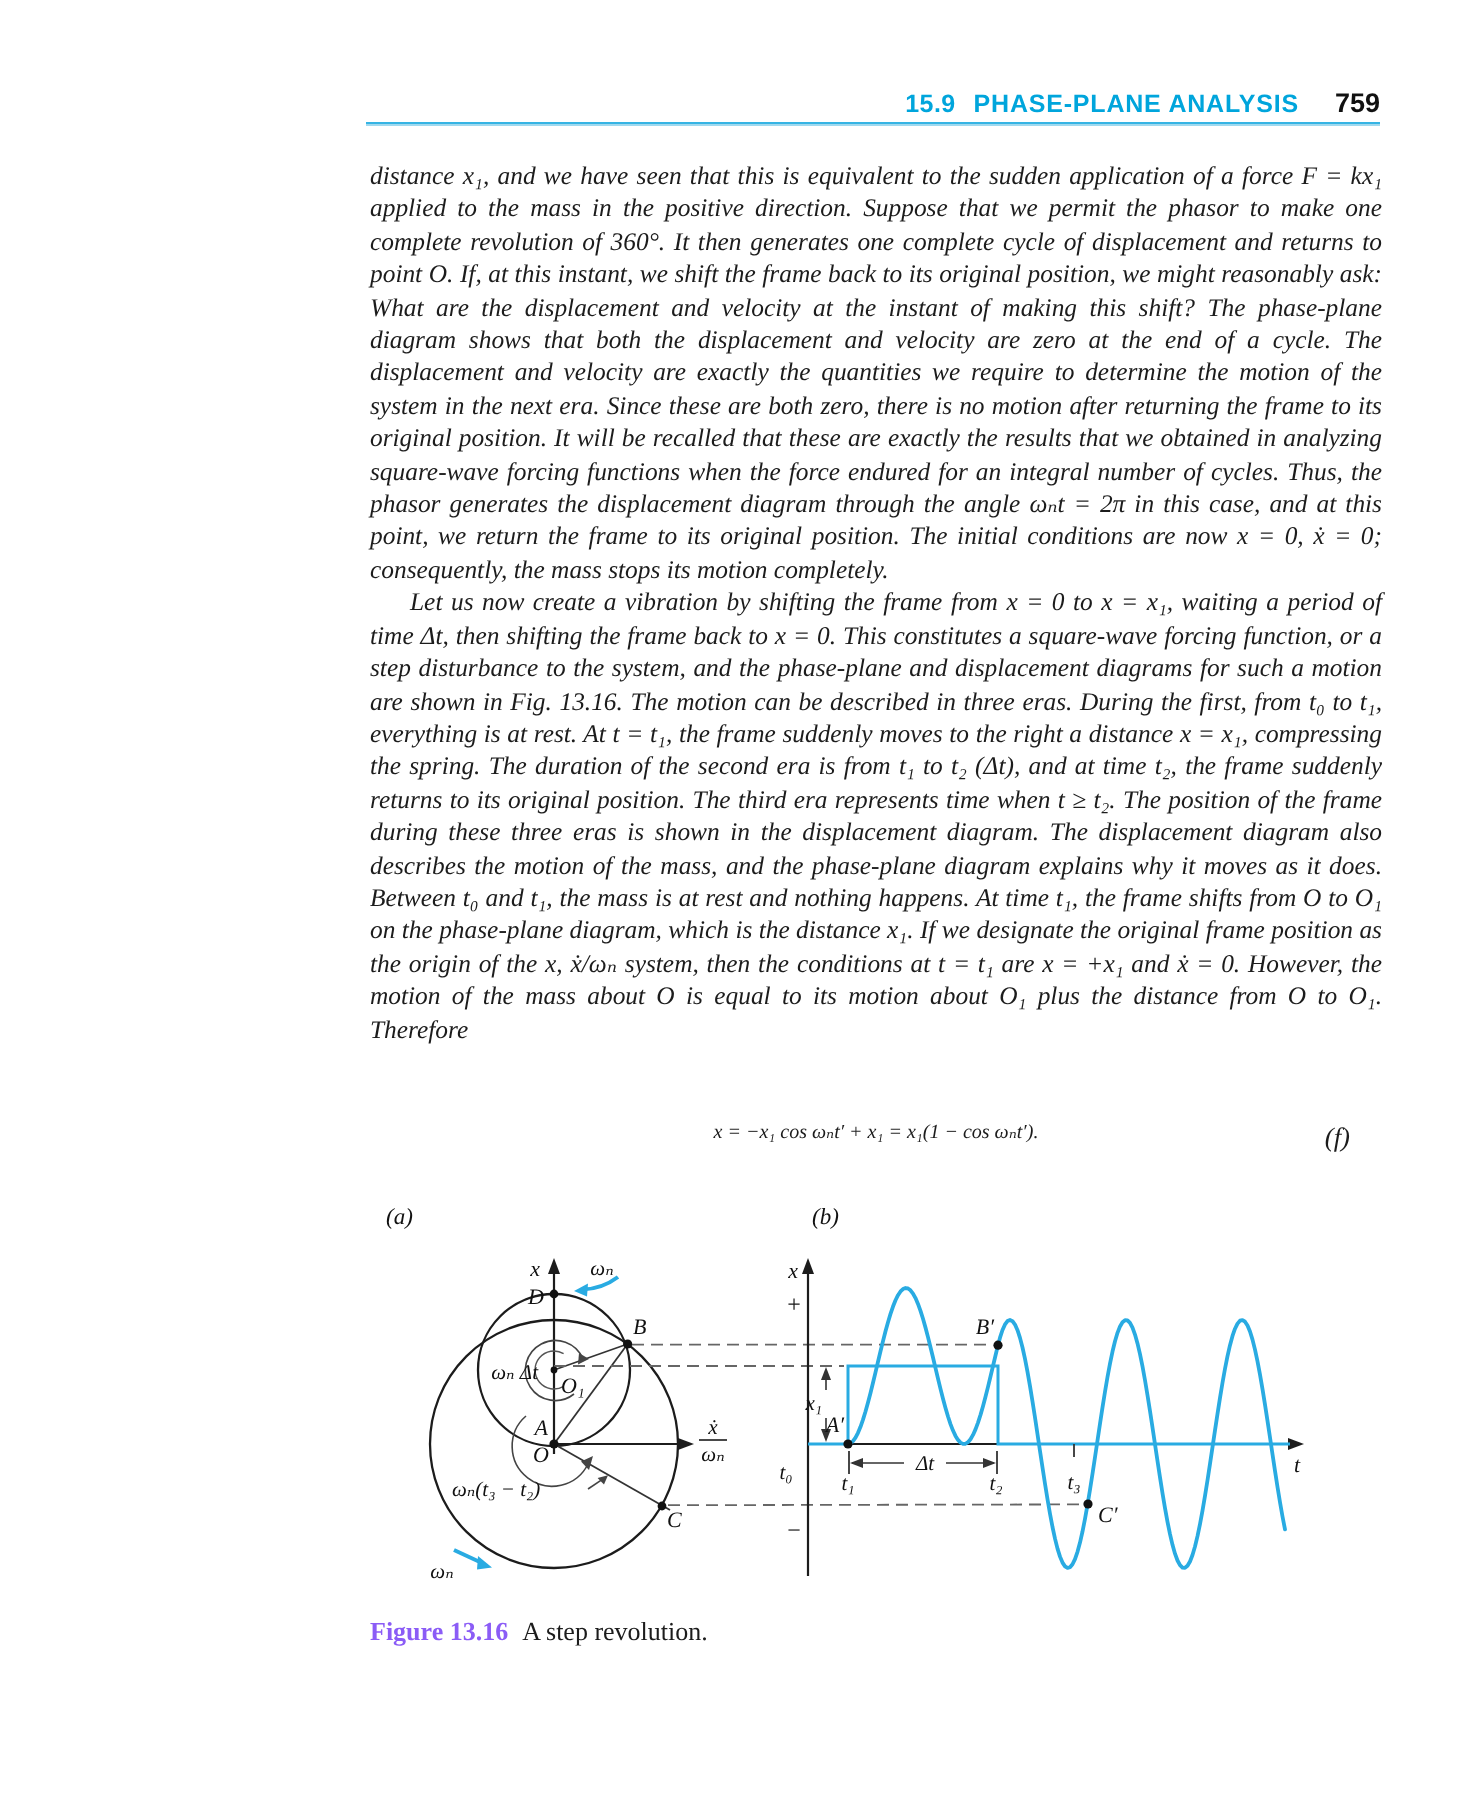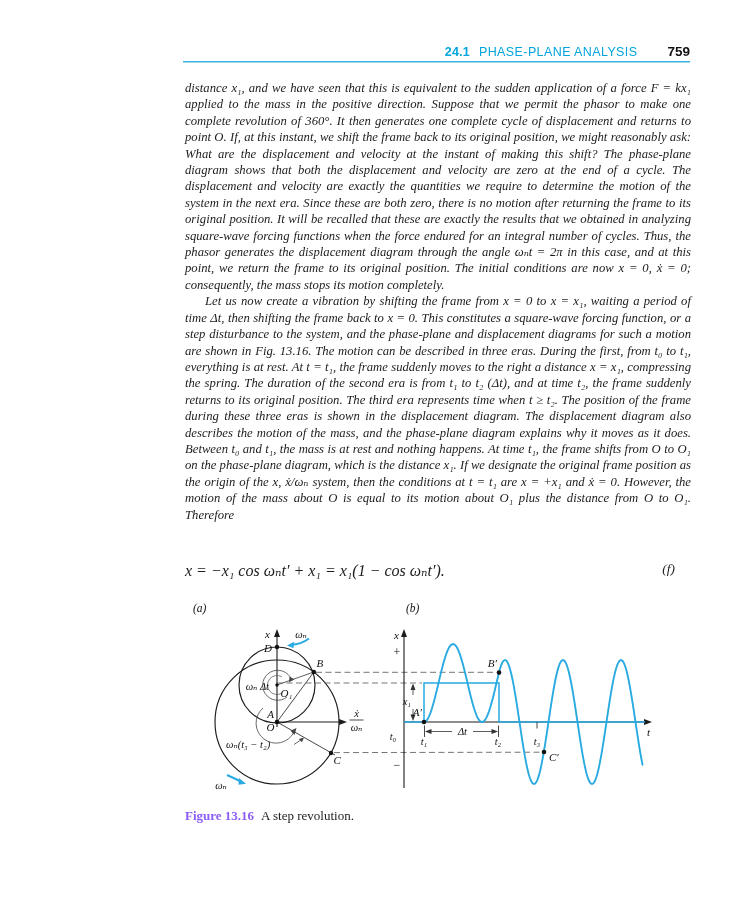--- a/index.html
+++ b/index.html
@@ -2,51 +2,51 @@
 <html><head>
 <meta charset="utf-8">
 <style>
   html,body{margin:0;padding:0;background:#e8e8e8;}
   .page{position:relative;width:737px;height:900px;background:#ffffff;
         font-family:"Liberation Serif","DejaVu Serif",serif;color:#1c1c1c;overflow:hidden;}
   
   .hdr{position:absolute;top:44px;left:183px;width:507px;display:flex;justify-content:flex-end;
        align-items:baseline;font-family:"Liberation Sans","DejaVu Sans",sans-serif;}
   .hdr .sec{color:#00a5dc;font-size:12.5px;letter-spacing:.2px;font-weight:bold;}
-  .hdr .ttl{color:#00a5dc;font-size:12.5px;letter-spacing:.4px;font-weight:normal;margin-left:9px;}
-  .hdr .pg{color:#111;font-size:13.5px;font-weight:bold;margin-left:30px;}
+  .hdr .ttl{color:#00a5dc;font-size:12.5px;letter-spacing:.4px;font-weight:bold;margin-left:9px;}
+  .hdr .pg{color:#111;font-size:13.5px;font-weight:bold;margin-left:18px;}
   .rule{position:absolute;top:61px;left:183px;width:507px;height:2px;background:#9fd9ef;}
   .rule .inner{position:absolute;top:0;left:0;width:100%;height:1.2px;background:#35b4e4;}
   
   .bodytext{position:absolute;top:80px;left:185px;width:506px;font-size:12.7px;
             line-height:16.4px;text-align:justify;}
   .bodytext p{margin:0;font-style:italic;}
   .bodytext p.indent{text-indent:20px;}
   
   .eqrow{position:absolute;top:561px;left:185px;width:506px;height:20px;}
-  .eq{display:block;text-align:left;font-style:italic;font-size:16px;}
+  .eq{display:block;text-align:center;font-style:italic;font-size:10px;}
   .eqlabel{position:absolute;right:16px;top:0;font-style:italic;font-size:13.4px;}
   
   .figwrap{position:absolute;top:598px;left:185px;width:515px;height:212px;}
   .caption{position:absolute;top:808px;left:185px;font-size:13px;}
   .caption .cl{color:#8b5cf6;font-weight:bold;margin-right:7px;}
   
   text{fill:#111;font-family:"Liberation Serif","DejaVu Serif",serif;}
   .it{font-style:italic;font-size:11px;}
   .it-sm{font-style:italic;font-size:10.5px;}
   .tag{font-style:italic;font-size:11.5px;}
   .sign{font-size:12px;}
 </style>
 </head>
 <body>
 
 <div class="page">
 
   <div class="hdr">
-    <span class="sec">24.1</span>
+    <span class="sec">15.9</span>
     <span class="ttl">PHASE-PLANE ANALYSIS</span>
     <span class="pg">759</span>
   </div>
   <div class="rule">
       <div class="inner"></div>
     </div>
 
   <div class="bodytext">
     <p>distance x₁, and we have seen that this is equivalent to the sudden application of a force F = kx₁ applied to the mass in the positive direction. Suppose that we permit the phasor to make one complete revolution of 360°. It then generates one complete cycle of displacement and returns to point O. If, at this instant, we shift the frame back to its original position, we might reasonably ask: What are the displacement and velocity at the instant of making this shift? The phase-plane diagram shows that both the displacement and velocity are zero at the end of a cycle. The displacement and velocity are exactly the quantities we require to determine the motion of the system in the next era. Since these are both zero, there is no motion after returning the frame to its original position. It will be recalled that these are exactly the results that we obtained in analyzing square-wave forcing functions when the force endured for an integral number of cycles. Thus, the phasor generates the displacement diagram through the angle ωₙt = 2π in this case, and at this point, we return the frame to its original position. The initial conditions are now x = 0, ẋ = 0; consequently, the mass stops its motion completely.</p>
     <p class="indent">Let us now create a vibration by shifting the frame from x = 0 to x = x₁, waiting a period of time Δt, then shifting the frame back to x = 0. This constitutes a square-wave forcing function, or a step disturbance to the system, and the phase-plane and displacement diagrams for such a motion are shown in Fig. 13.16. The motion can be described in three eras. During the first, from t₀ to t₁, everything is at rest. At t = t₁, the frame suddenly moves to the right a distance x = x₁, compressing the spring. The duration of the second era is from t₁ to t₂ (Δt), and at time t₂, the frame suddenly returns to its original position. The third era represents time when t ≥ t₂. The position of the frame during these three eras is shown in the displacement diagram. The displacement diagram also describes the motion of the mass, and the phase-plane diagram explains why it moves as it does. Between t₀ and t₁, the mass is at rest and nothing happens. At time t₁, the frame shifts from O to O₁ on the phase-plane diagram, which is the distance x₁. If we designate the original frame position as the origin of the x, ẋ/ωₙ system, then the conditions at t = t₁ are x = +x₁ and ẋ = 0. However, the motion of the mass about O is equal to its motion about O₁ plus the distance from O to O₁. Therefore</p>

